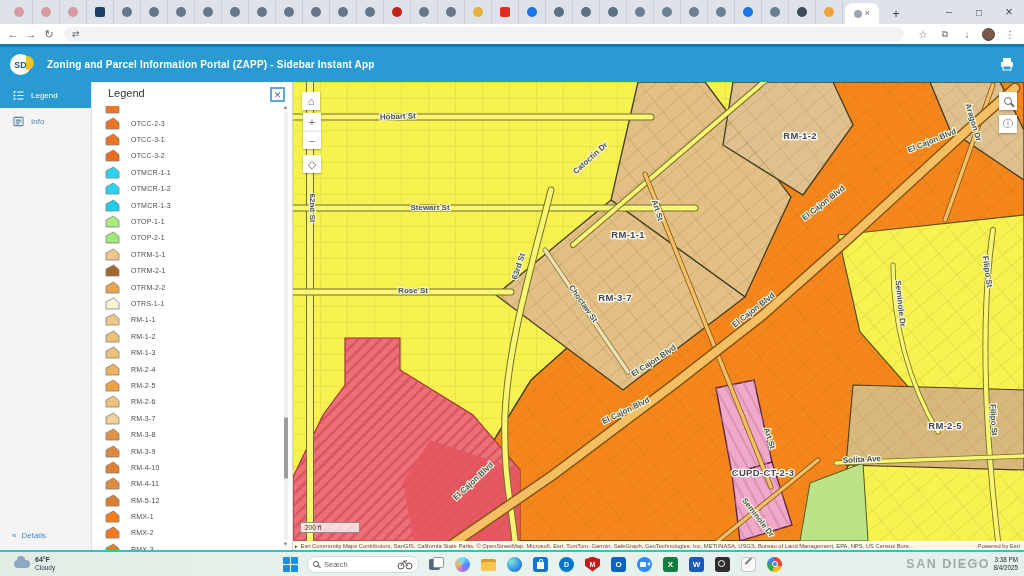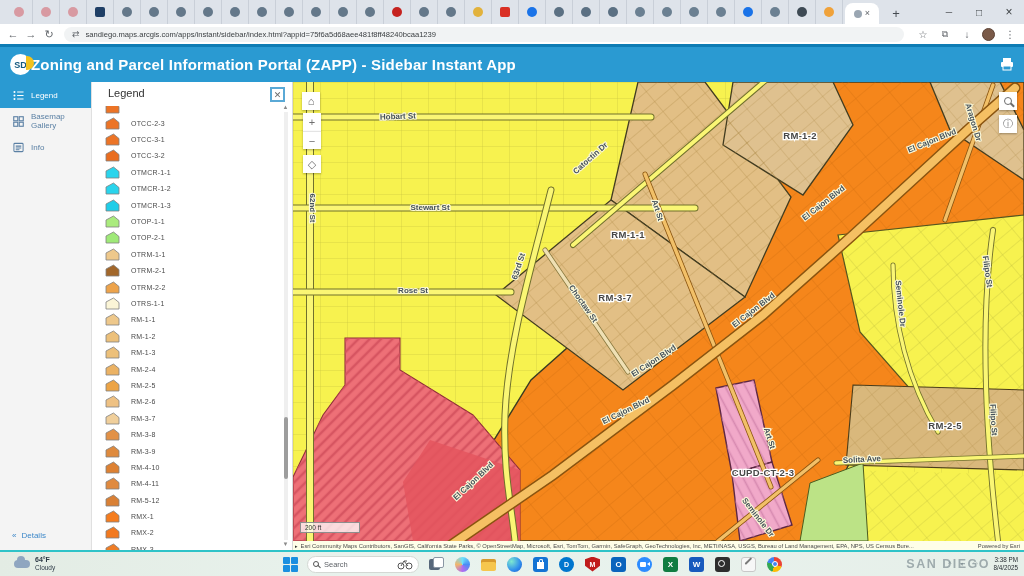--- a/index.html
+++ b/index.html
@@ -23,21 +23,21 @@
   #omnibox .tune { font-size:9px; color:#5f6368; margin-right:6px; }
   #url-text { font-size:7.6px; color:#3c4043; white-space:nowrap; overflow:hidden; }
   .tb-ico { width:22px; text-align:center; color:#5f6368; font-size:10px; }
   .dl { position:relative; }
   #avatar { width:13px; height:13px; border-radius:50%; background:#7a5a48; border:1px solid #5c4336; margin:0 4px; }
 
   #blue-strip { position:absolute; top:44px; left:0; width:1024px; height:3px; background:#0e7cb4; }
   #app-header { position:absolute; top:47px; left:0; width:1024px; height:35px; background:#2a9ad2; display:flex; align-items:center; }
   #app-logo { width:21px; height:21px; border-radius:50%; background:#fff; margin-left:10px; position:relative; display:flex; align-items:center; justify-content:center; font-weight:bold; font-size:9px; color:#15597e; }
   #app-logo::after { content:""; position:absolute; right:-3px; top:2px; width:8px; height:14px; border-radius:0 8px 8px 0; background:#f2c21d; }
-  #app-title { color:#fff; font-size:15px; font-weight:600; letter-spacing:.2px; }
+  #app-title { color:#fff; font-size:10px; font-weight:600; margin-left:16px; letter-spacing:.2px; }
   #hdr-print { position:absolute; right:10px; top:10px; width:14px; height:14px; color:#fff; }
 
   
   #app { position:absolute; top:82px; left:0; width:1024px; height:468px; }
   #sidebar { position:absolute; left:0; top:0; width:92px; height:468px; background:#f4f4f4; border-right:1px solid #e0e0e0; }
   .sb-item { height:26px; display:flex; align-items:center; gap:7px; padding-left:13px; color:#5b80a4; font-size:8px; cursor:pointer; }
   .sb-item.active { background:#2a9ad2; color:#fff; }
   .sb-item svg { width:11px; height:11px; flex:none; }
   #collapse { position:absolute; left:12px; bottom:10px; color:#3d88c9; font-size:8px; display:flex; gap:5px; align-items:center; }
 
@@ -202,21 +202,20 @@
     <div class="wc" style="font-size:12px;">×</div>
   </div>
 </div>
 
 <div id="toolbar">
   <span class="navbtn" style="margin-left:4px;">←</span>
   <span class="navbtn">→</span>
   <span class="navbtn">↻</span>
   <div id="omnibox">
     <span class="tune">⇄</span>
-    <span id="url-text">sandiego.maps.arcgis.com/apps/instant/sidebar/index.html?appid=75f6a5d68aee481f8ff48240bcaa1239</span>
   </div>
   <span class="tb-ico" style="margin-left:8px;">☆</span>
   <span class="tb-ico" style="font-size:9px;">⧉</span>
   <span class="tb-ico dl" style="border-bottom:0;">↓</span>
   <span id="avatar"></span>
   <span class="tb-ico">⋮</span>
 </div>
 
 <div id="blue-strip"></div>
 <div id="app-header">
@@ -237,31 +236,20 @@
         <div class="sb-item active">
           <span style="display:flex;width:11px;height:11px;">
             <svg viewBox="0 0 12 12" fill="currentColor">
               <circle cx="1.6" cy="2.2" r="1.1"></circle>
               <circle cx="1.6" cy="6" r="1.1"></circle>
               <circle cx="1.6" cy="9.8" r="1.1"></circle>
               <path d="M4.5 2.2h7M4.5 6h7M4.5 9.8h7" stroke="currentColor" stroke-width="1.3"></path>
             </svg>
           </span>
           <span>Legend</span>
-        </div>
-        <div class="sb-item">
-          <span style="display:flex;width:11px;height:11px;">
-            <svg viewBox="0 0 12 12" fill="none" stroke="currentColor" stroke-width="1.2">
-              <rect x="0.8" y="0.8" width="4.4" height="4.4"></rect>
-              <rect x="6.8" y="0.8" width="4.4" height="4.4"></rect>
-              <rect x="0.8" y="6.8" width="4.4" height="4.4"></rect>
-              <rect x="6.8" y="6.8" width="4.4" height="4.4"></rect>
-            </svg>
-          </span>
-          <span>Basemap Gallery</span>
         </div>
         <div class="sb-item">
           <span style="display:flex;width:11px;height:11px;">
             <svg viewBox="0 0 12 12" fill="none" stroke="currentColor" stroke-width="1.1">
               <rect x="1" y="1.5" width="10" height="9" rx="1"></rect>
               <path d="M3 4.5h6M3 6.5h6M3 8.5h4"></path>
             </svg>
           </span>
           <span>Info</span>
         </div>

